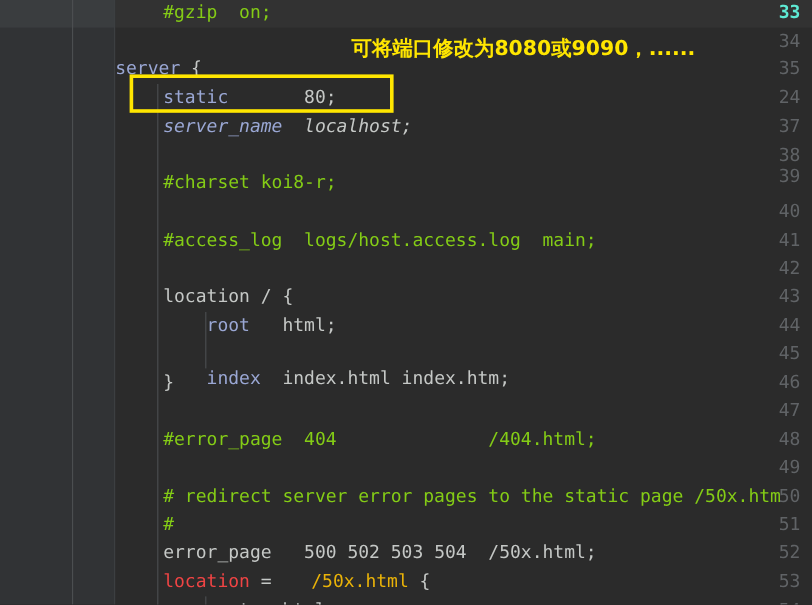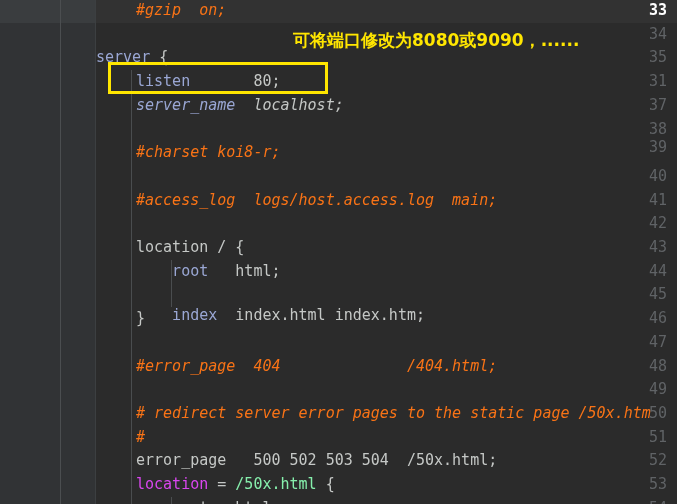--- a/index.html
+++ b/index.html
@@ -58,21 +58,21 @@
     position: absolute;
     right: 10px;
     width: 50px;
     text-align: right;
     color: #606366;
     font-size: 15px;
     line-height: 23.7px;
     z-index: 5;
   }
   .lnum.active {
-    color: #ffffff;
+    color: #5eead4;
     font-weight: bold;
   }
 
   
   .code-area {
     position: absolute;
     left: 96px;
     top: 0;
     right: 0;
     height: 504px;
@@ -109,24 +109,24 @@
   }
   
   .indent-guide {
     position: absolute;
     width: 1px;
     background: #4a4d4f;
     z-index: 1;
   }
 
   
-  .t-comment { color: #f97316; font-style: italic; }
+  .t-comment { color: #84cc16; }
   .t-key     { color: #9aa7d4; }
-  .t-kw      { color: #d946ef; }
-  .t-str     { color: #86efac; }
+  .t-kw      { color: #ef4444; }
+  .t-str     { color: #eab308; margin-left: 24px; }
   .t-plain   { color: #c5c8c6; }
 
   
   .hl-box {
     position: absolute;
     border: 3px solid #ffe600;
     box-sizing: border-box;
     z-index: 6;
     pointer-events: none;
   }
@@ -156,21 +156,21 @@
     <div class="active-line-bg" id="active-bg" style="top: -1px; height: 23.7px; background: rgb(50, 50, 50);"></div>
     <div id="indent-guides">
         <div class="indent-guide" style="left: 35px; top: 70.1px; height: 450.3px;"></div>
         <div class="indent-guide" style="left: 75px; top: 259.7px; height: 47.4px;"></div>
         <div class="indent-guide" style="left: 75px; top: 496.7px; height: 23.7px;"></div>
       </div>
     <div id="code-lines">
         <div class="line" style="top: -1px; padding-left: 40px;"><span class="t-comment">#gzip  on;</span></div>
         <div class="line" style="top: 22.7px; padding-left: 0px;"></div>
         <div class="line" style="top: 46.4px; padding-left: 0px;"><span class="t-key">server</span><span class="t-plain"> {</span></div>
-        <div class="line" style="top: 70.1px; padding-left: 40px;"><span class="t-key">listen</span><span class="t-plain">       80;</span></div>
+        <div class="line" style="top: 70.1px; padding-left: 40px;"><span class="t-key">static</span><span class="t-plain">       80;</span></div>
         <div class="line" style="top: 93.8px; padding-left: 40px; font-style: italic;"><span class="t-key">server_name</span><span class="t-plain">  localhost;</span></div>
         <div class="line" style="top: 117.5px; padding-left: 0px;"></div>
         <div class="line" style="top: 141.2px; padding-left: 40px;"><span class="t-comment">#charset koi8-r;</span></div>
         <div class="line" style="top: 164.9px; padding-left: 0px;"></div>
         <div class="line" style="top: 188.6px; padding-left: 40px;"><span class="t-comment">#access_log  logs/host.access.log  main;</span></div>
         <div class="line" style="top: 212.3px; padding-left: 0px;"></div>
         <div class="line" style="top: 236px; padding-left: 40px;"><span class="t-plain">location / {</span></div>
         <div class="line" style="top: 259.7px; padding-left: 40px;"><span class="t-key">    root</span><span class="t-plain">   html;</span></div>
         <div class="line" style="top: 283.4px; padding-left: 40px; margin-top: 21px;"><span class="t-key">    index</span><span class="t-plain">  index.html index.htm;</span></div>
         <div class="line" style="top: 307.1px; padding-left: 40px;"><span class="t-plain">}</span></div>
@@ -182,21 +182,21 @@
         <div class="line" style="top: 449.3px; padding-left: 40px;"><span class="t-plain">error_page</span><span class="t-plain">   500 502 503 504  /50x.html;</span></div>
         <div class="line" style="top: 473px; padding-left: 40px;"><span class="t-kw">location</span><span class="t-plain"> = </span><span class="t-str">/50x.html</span><span class="t-plain"> {</span></div>
         <div class="line" style="top: 496.7px; padding-left: 40px;"><span class="t-plain">    root   html;</span></div>
       </div>
   </div>
 
   <div id="line-numbers">
       <div class="lnum active" style="top: -1px;">33</div>
       <div class="lnum" style="top: 22.7px;">34</div>
       <div class="lnum" style="top: 46.4px;">35</div>
-      <div class="lnum" style="top: 70.1px;">31</div>
+      <div class="lnum" style="top: 70.1px;">24</div>
       <div class="lnum" style="top: 93.8px;">37</div>
       <div class="lnum" style="top: 117.5px;">38</div>
       <div class="lnum" style="top: 136px;">39</div>
       <div class="lnum" style="top: 164.9px;">40</div>
       <div class="lnum" style="top: 188.6px;">41</div>
       <div class="lnum" style="top: 212.3px;">42</div>
       <div class="lnum" style="top: 236px;">43</div>
       <div class="lnum" style="top: 259.7px;">44</div>
       <div class="lnum" style="top: 283.4px;">45</div>
       <div class="lnum" style="top: 307.1px;">46</div>

